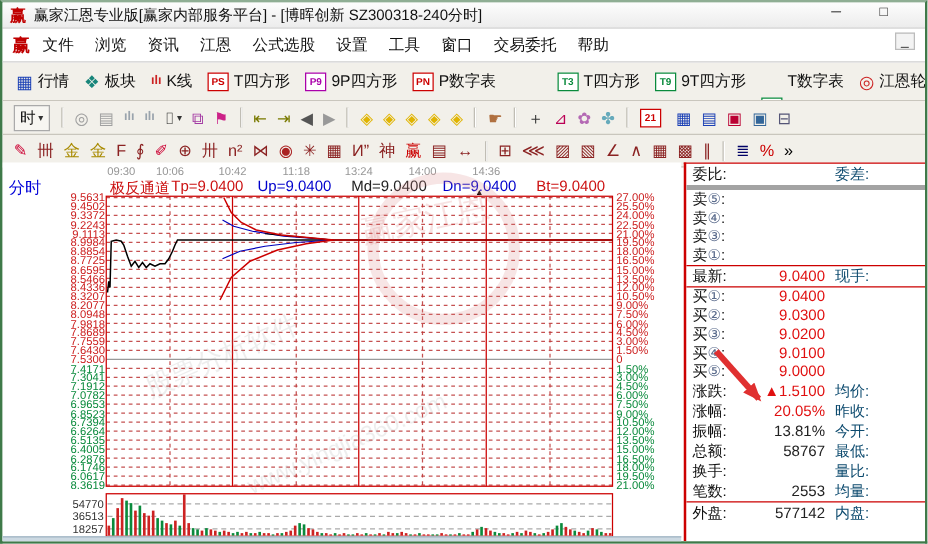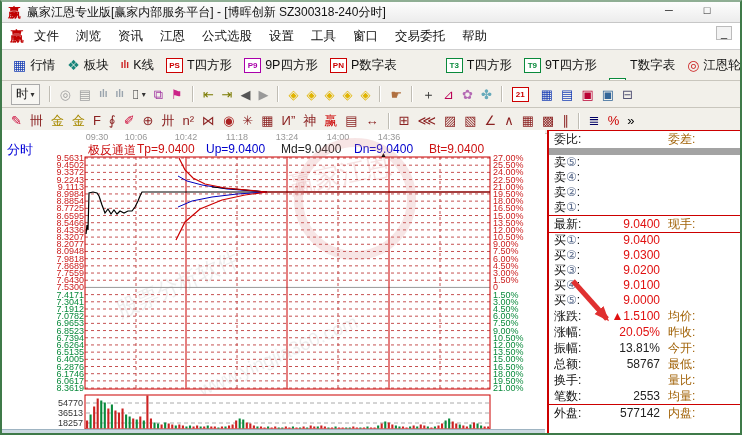--- a/index.html
+++ b/index.html
@@ -49,23 +49,23 @@
   .wm2{left:190px;top:215px;font-size:19px;transform:rotate(-24deg);}
   .wm3{left:286px;top:28px;font-size:26px;color:#cc4444;opacity:.15;transform:rotate(-12deg);}
   .wmring{position:absolute;left:292px;top:8px;width:104px;height:104px;border:9px solid #d98a8a;border-radius:50%;opacity:.22;pointer-events:none;}
   .bottom-strip{position:absolute;left:0;top:299px;width:543px;height:4px;background:#ccd9e2;border-top:1px solid #9fb4c2;}
   
   .quote-panel{position:absolute;left:545px;top:128px;width:193px;height:303px;box-sizing:border-box;border-left:2px solid #cc0000;border-top:1px solid #cc0000;background:#fff;overflow:hidden;font-size:12px;}
   .qrow{display:flex;align-items:center;height:15px;line-height:15px;white-space:nowrap;}
   .qrow .lbl{width:44px;padding-left:5px;color:#111;}
   .qrow .num{color:#5a6b8c;}
   .qrow .val{width:62px;text-align:right;}
-  .qrow .rlbl{width:46px;padding-left:8px;color:#a16207;}
+  .qrow .rlbl{width:46px;padding-left:8px;color:#0c4a6e;}
   .qrow .rval{flex:1;text-align:right;padding-right:5px;}
-  .r-weibi{height:17px;line-height:17px;border-bottom:7px solid #a3a3a3;}
+  .r-weibi{height:17px;line-height:17px;border-bottom:4px solid #a3a3a3;}
   .r-latest{height:16px;line-height:16px;border-top:1px solid #cc0000;border-bottom:1px solid #cc0000;}
   .r-stat{height:16px;line-height:16px;}
   .r-stat.cutrow{border-top:1px solid #cc0000;}
   .v-red{color:#e01010;} .v-dark{color:#222;}
   .anno{position:absolute;left:0;top:0;pointer-events:none;}
 </style>
 </head>
 <body>
 
 <div id="app">
@@ -615,21 +615,21 @@
           <span class="rlbl"></span>
           <span class="rval"></span>
         </div>
         <div class="qrow">
           <span class="lbl">卖<span class="num">④</span>:</span>
           <span class="val v-red"></span>
           <span class="rlbl"></span>
           <span class="rval"></span>
         </div>
         <div class="qrow">
-          <span class="lbl">卖<span class="num">②</span>:</span>
+          <span class="lbl">卖<span class="num">③</span>:</span>
           <span class="val v-red"></span>
           <span class="rlbl"></span>
           <span class="rval"></span>
         </div>
         <div class="qrow">
           <span class="lbl">卖<span class="num">①</span>:</span>
           <span class="val v-red"></span>
           <span class="rlbl"></span>
           <span class="rval"></span>
         </div>

